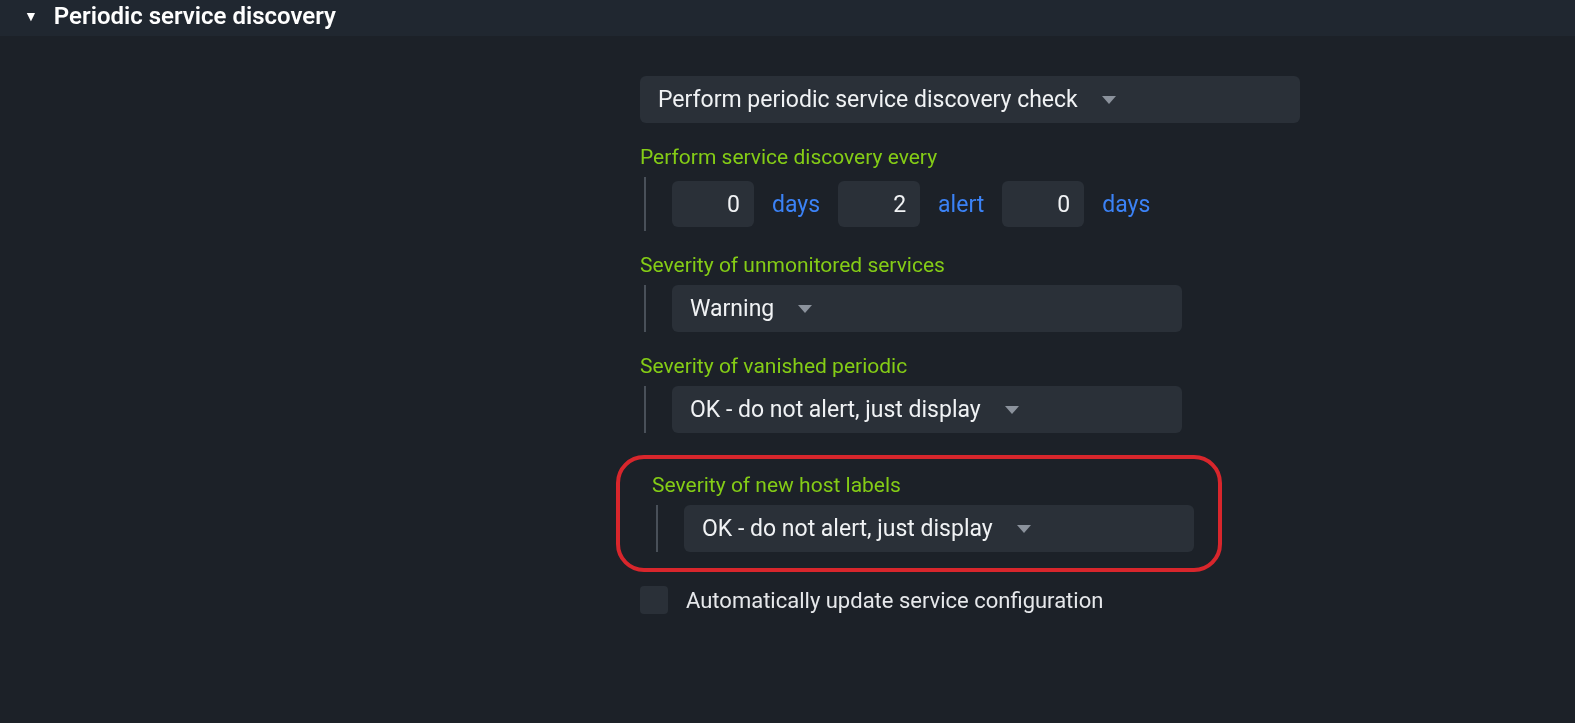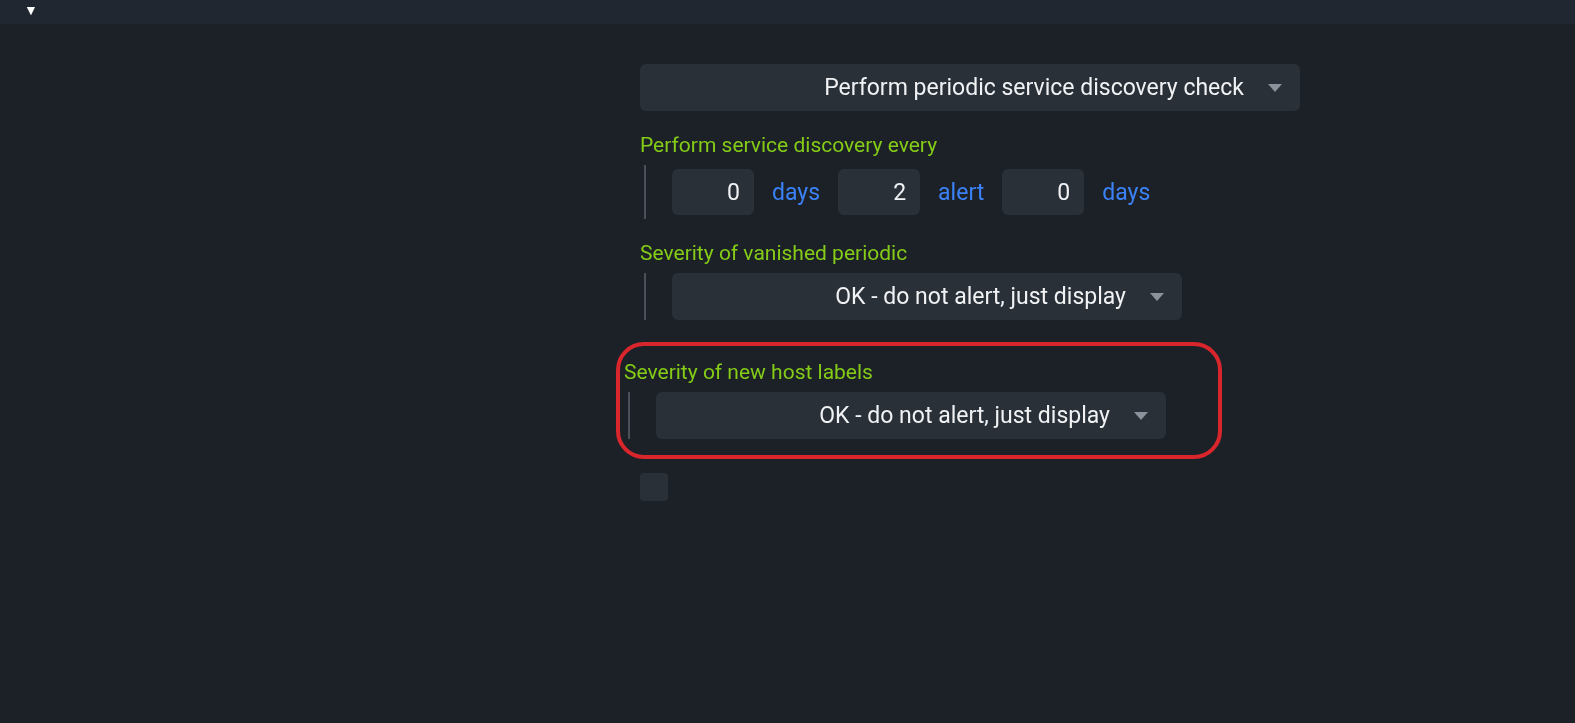--- a/index.html
+++ b/index.html
@@ -36,21 +36,21 @@
     font-size: 21px;
     color: #84cc16;
     margin-bottom: 8px;
   }
   .dropdown {
     background: #2a3038;
     border-radius: 6px;
     padding: 10px 18px;
     display: inline-flex;
     align-items: center;
-    justify-content: flex-end;
+    justify-content: flex-start;
     min-width: 200px;
     cursor: pointer;
   }
   .dropdown .text { font-size: 23px; color: #f0f2f4; }
   .dropdown .caret {
     width: 0; height: 0;
     border-left: 7px solid transparent;
     border-right: 7px solid transparent;
     border-top: 8px solid #8b929c;
     margin-left: 24px;
@@ -78,21 +78,21 @@
     align-items: center;
     justify-content: flex-end;
     padding-right: 14px;
     font-size: 23px;
     color: #f0f2f4;
   }
   .unit { font-size: 23px; color: #3b82f6; }
   .highlight {
     border: 4px solid #d8262c;
     border-radius: 28px;
-    padding: 14px 20px 16px 4px;
+    padding: 14px 20px 16px 32px;
     margin-left: -24px;
     width: 606px;
     margin-bottom: 14px;
   }
   .checkbox-row {
     display: flex;
     align-items: center;
     gap: 18px;
     margin-top: 4px;
   }
@@ -101,20 +101,21 @@
     background: #2a3038;
     border-radius: 4px;
     cursor: pointer;
   }
 </style>
 </head>
 <body>
 
 <div class="section-header">
   <span class="tri">▼</span>
+  <span class="title">Periodic service discovery</span>
 </div>
 
 <div class="content">
 
   <div class="row">
     <div class="dropdown wide">
       <span class="text">Perform periodic service discovery check</span>
       <span class="caret"></span>
     </div>
   </div>
@@ -132,20 +133,29 @@
           </div>
         <span class="unit">alert</span>
         <div class="numbox">
             <span>0</span>
           </div>
         <span class="unit">days</span>
       </div>
     </div>
   </div>
 
+  <div class="row">
+    <div class="label">Severity of unmonitored services</div>
+    <div class="indent">
+      <div class="dropdown med">
+        <span class="text">Warning</span>
+        <span class="caret"></span>
+      </div>
+    </div>
+  </div>
 
   <div class="row">
     <div class="label">Severity of vanished periodic</div>
     <div class="indent">
       <div class="dropdown med">
         <span class="text">OK - do not alert, just display</span>
         <span class="caret"></span>
       </div>
     </div>
   </div>
@@ -155,15 +165,16 @@
     <div class="indent">
       <div class="dropdown med">
         <span class="text">OK - do not alert, just display</span>
         <span class="caret"></span>
       </div>
     </div>
   </div>
 
   <div class="checkbox-row">
     <div class="checkbox"></div>
+    <span>Automatically update service configuration</span>
   </div>
 
 </div>
 
 </body></html>

